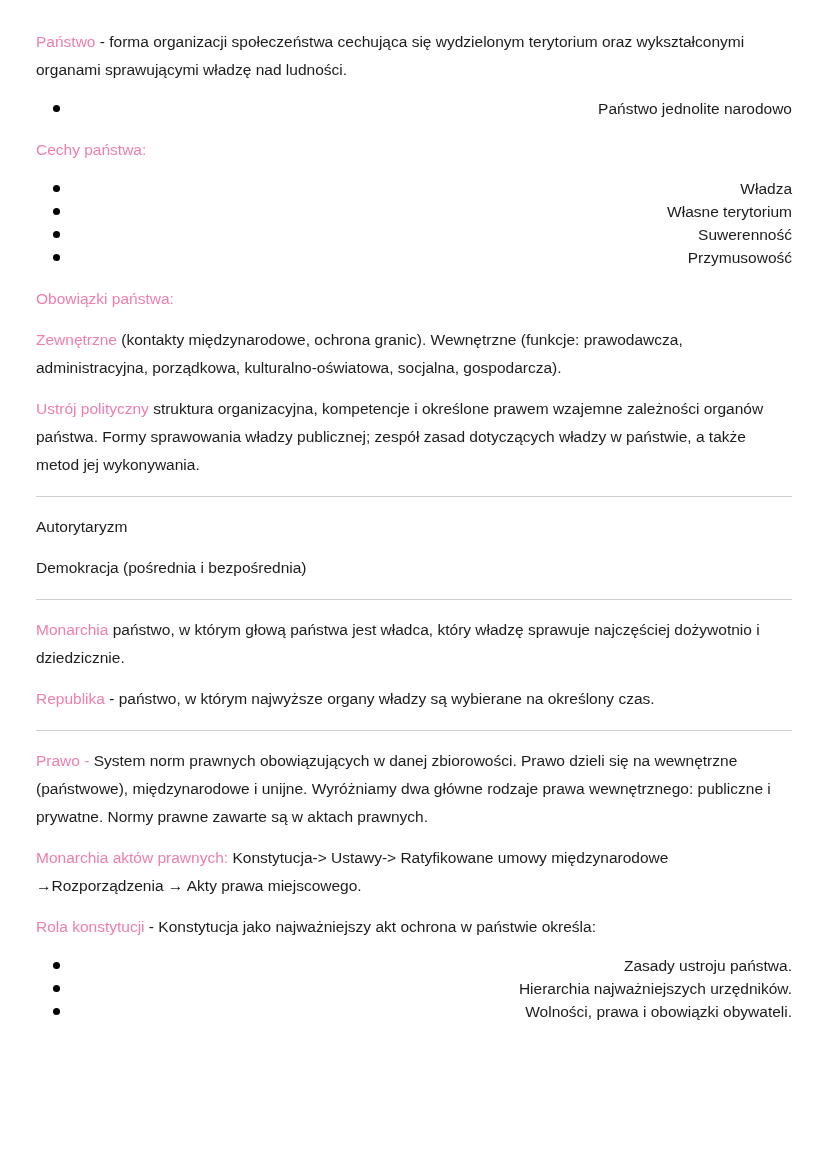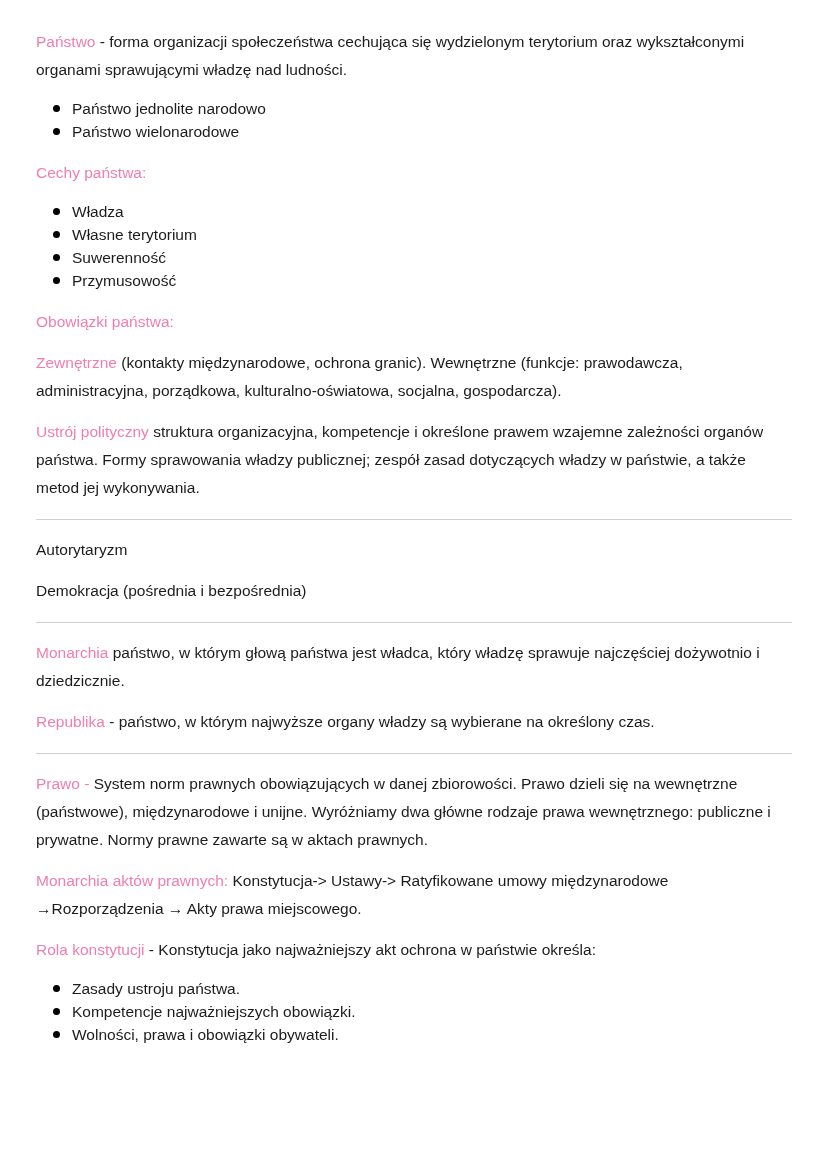--- a/index.html
+++ b/index.html
@@ -28,20 +28,21 @@
     font-size:15.5px;
     line-height:28px;
     color:var(--ink);
   }
   .doc p .seg-pink{color:var(--pink);}
   .doc p .seg-text{color:var(--ink);}
   .doc ul{
     list-style:none;
     margin:2px 0 16px 0;
     padding:0;
+    text-align:right;
   }
   .doc li{
     position:relative;
     padding-left:36px;
     font-size:15.5px;
     line-height:23px;
     color:var(--ink);
   }
   .doc li::before{
     content:"";
@@ -60,21 +61,20 @@
   }
 </style>
 </head>
 <body>
 
 <main class="page">
   <div class="doc">
       <p><span class="seg-pink">Państwo</span><span class="seg-text"> - forma organizacji społeczeństwa cechująca się wydzielonym terytorium oraz wykształconymi organami sprawującymi władzę nad ludności.</span></p>
       <ul>
         <li>Państwo jednolite narodowo</li>
-        <li>Państwo wielonarodowe</li>
       </ul>
       <p><span class="seg-pink">Cechy państwa:</span></p>
       <ul>
         <li>Władza</li>
         <li>Własne terytorium</li>
         <li>Suwerenność</li>
         <li>Przymusowość</li>
       </ul>
       <p><span class="seg-pink">Obowiązki państwa:</span></p>
       <p><span class="seg-pink">Zewnętrzne</span><span class="seg-text"> (kontakty międzynarodowe, ochrona granic). Wewnętrzne (funkcje: prawodawcza, administracyjna, porządkowa, kulturalno-oświatowa, socjalna, gospodarcza).</span></p>
@@ -84,17 +84,17 @@
       <p><span class="seg-text">Demokracja (pośrednia i bezpośrednia)</span></p>
       <hr>
       <p><span class="seg-pink">Monarchia</span><span class="seg-text"> państwo, w którym głową państwa jest władca, który władzę sprawuje najczęściej dożywotnio i dziedzicznie.</span></p>
       <p><span class="seg-pink">Republika</span><span class="seg-text"> - państwo, w którym najwyższe organy władzy są wybierane na określony czas.</span></p>
       <hr>
       <p><span class="seg-pink">Prawo -</span><span class="seg-text"> System norm prawnych obowiązujących w danej zbiorowości. Prawo dzieli się na wewnętrzne (państwowe), międzynarodowe i unijne. Wyróżniamy dwa główne rodzaje prawa wewnętrznego: publiczne i prywatne. Normy prawne zawarte są w aktach prawnych.</span></p>
       <p><span class="seg-pink">Monarchia aktów prawnych:</span><span class="seg-text"> Konstytucja-&gt; Ustawy-&gt; Ratyfikowane umowy międzynarodowe →Rozporządzenia → Akty prawa miejscowego.</span></p>
       <p><span class="seg-pink">Rola konstytucji</span><span class="seg-text"> - Konstytucja jako najważniejszy akt ochrona w państwie określa:</span></p>
       <ul>
         <li>Zasady ustroju państwa.</li>
-        <li>Kompetencje najważniejszych obowiązki.</li>
+        <li>Hierarchia najważniejszych urzędników.</li>
         <li>Wolności, prawa i obowiązki obywateli.</li>
       </ul>
     </div>
 </main>
 
 </body></html>

